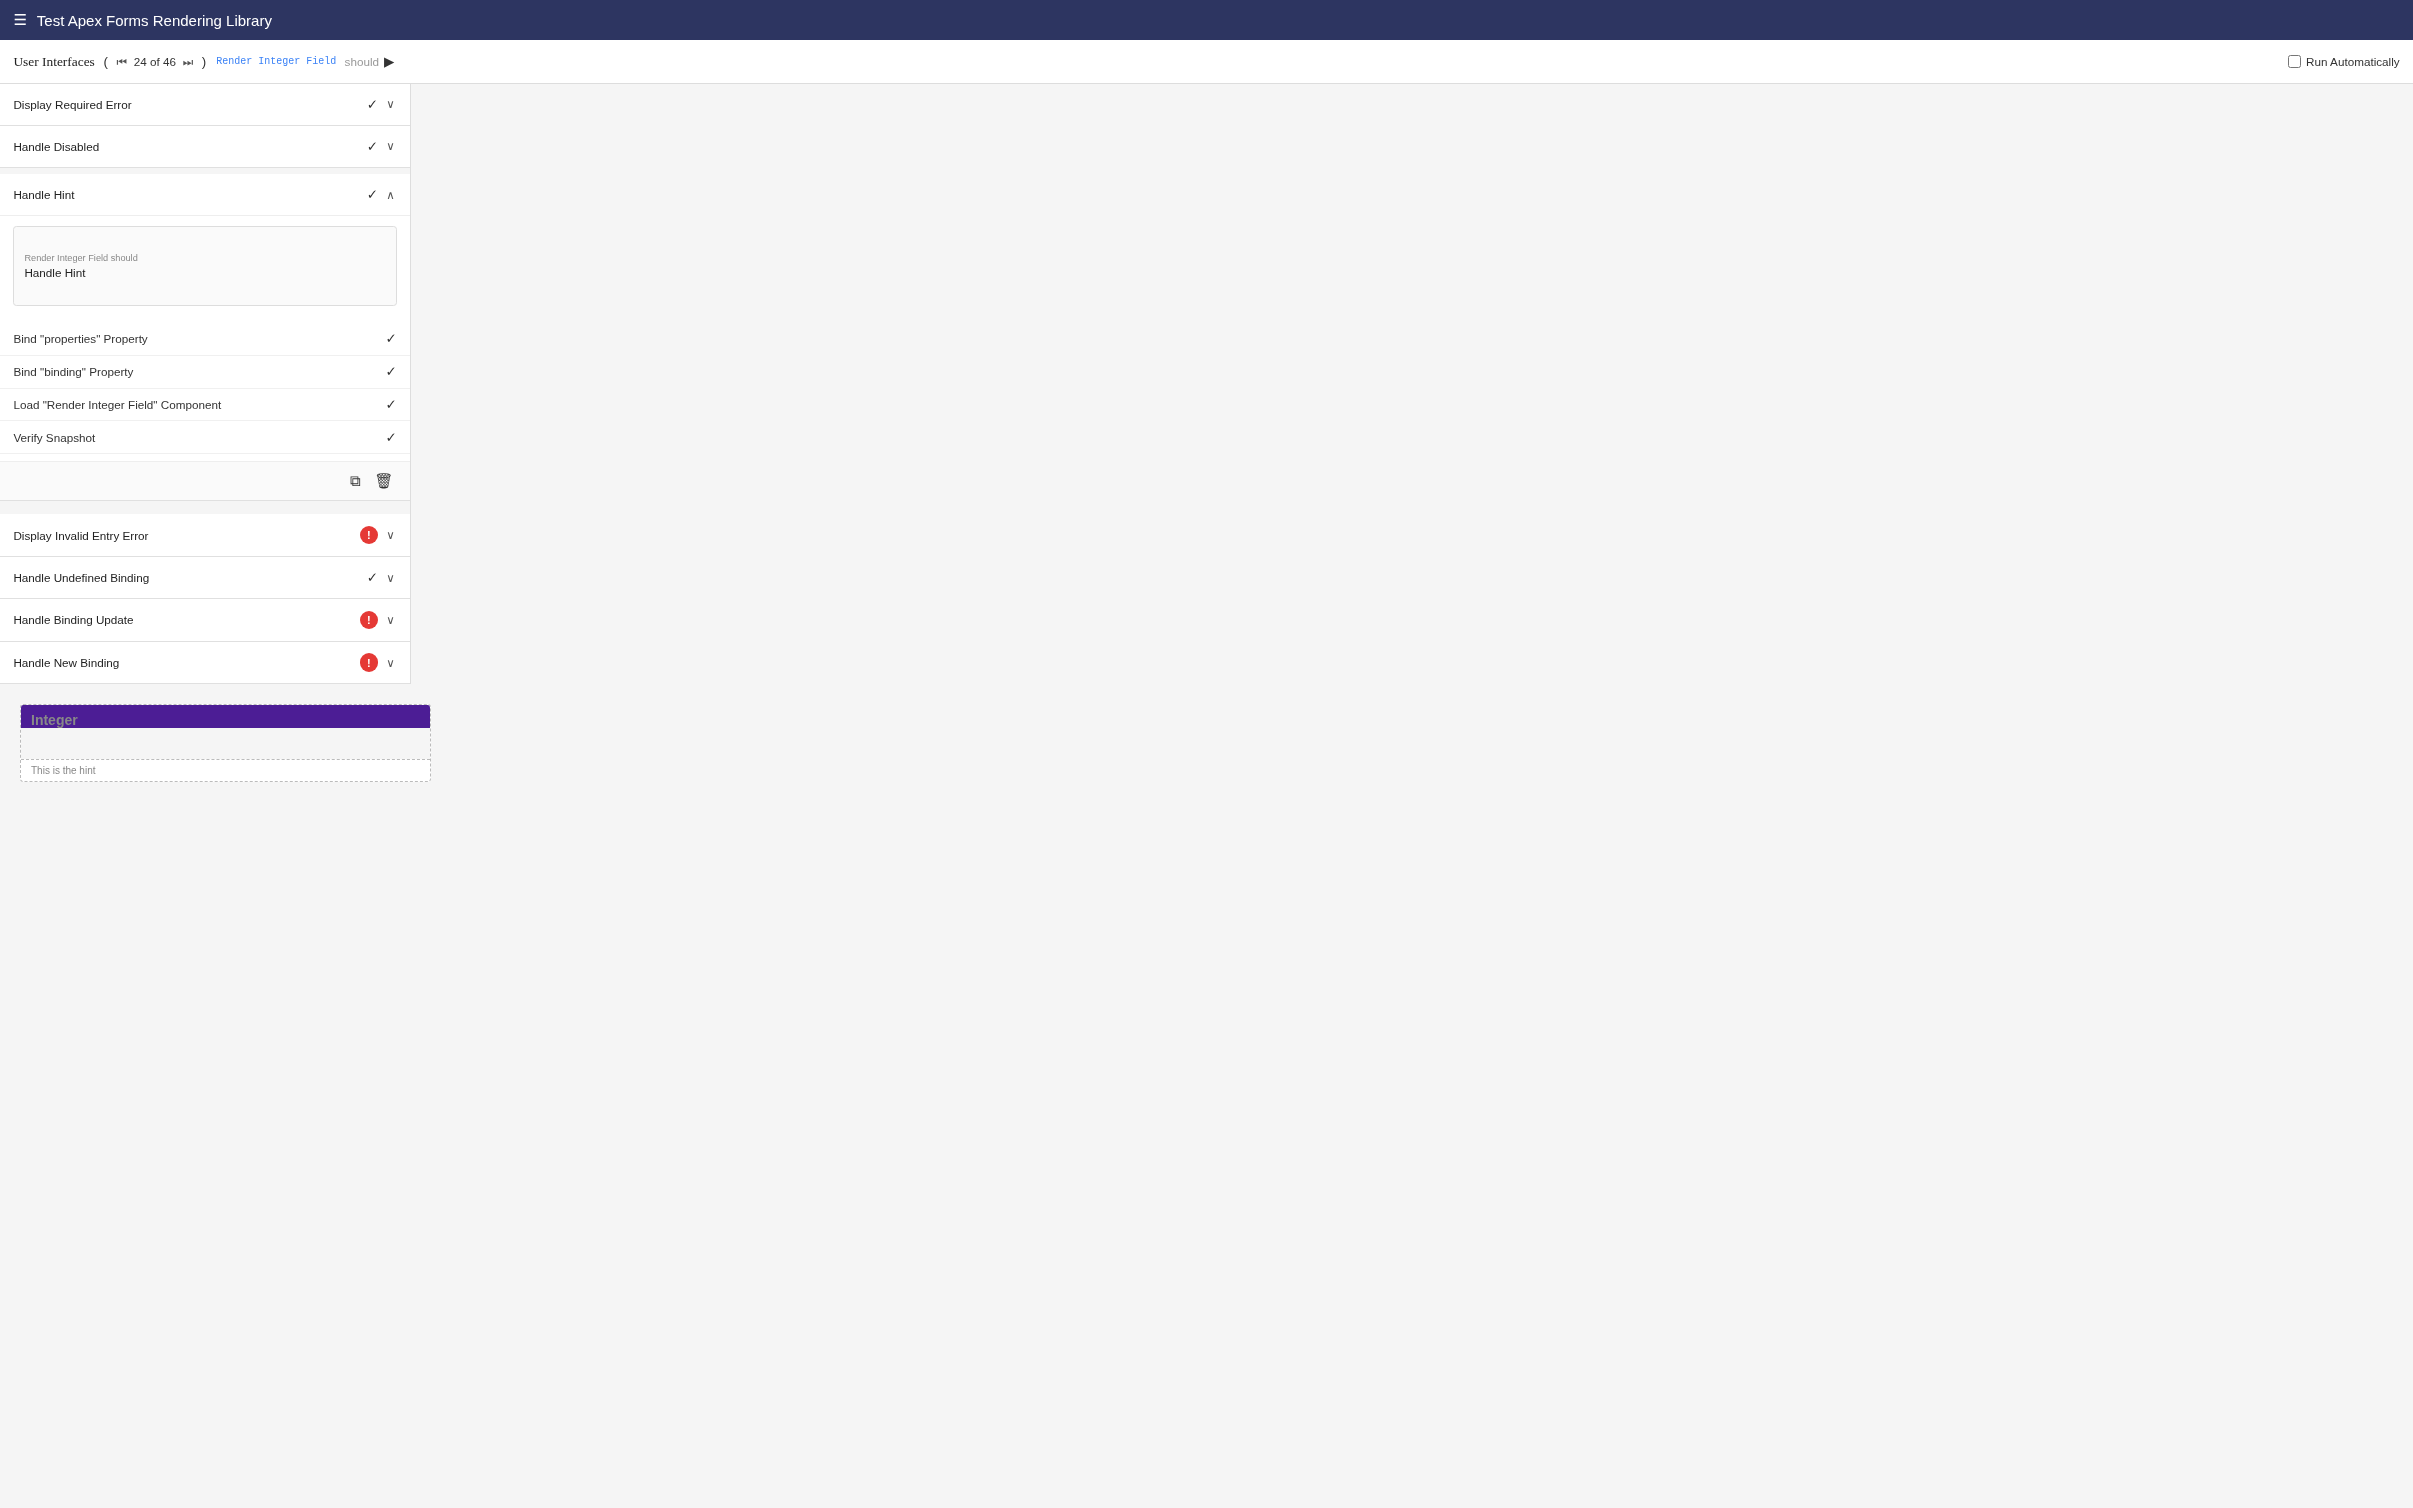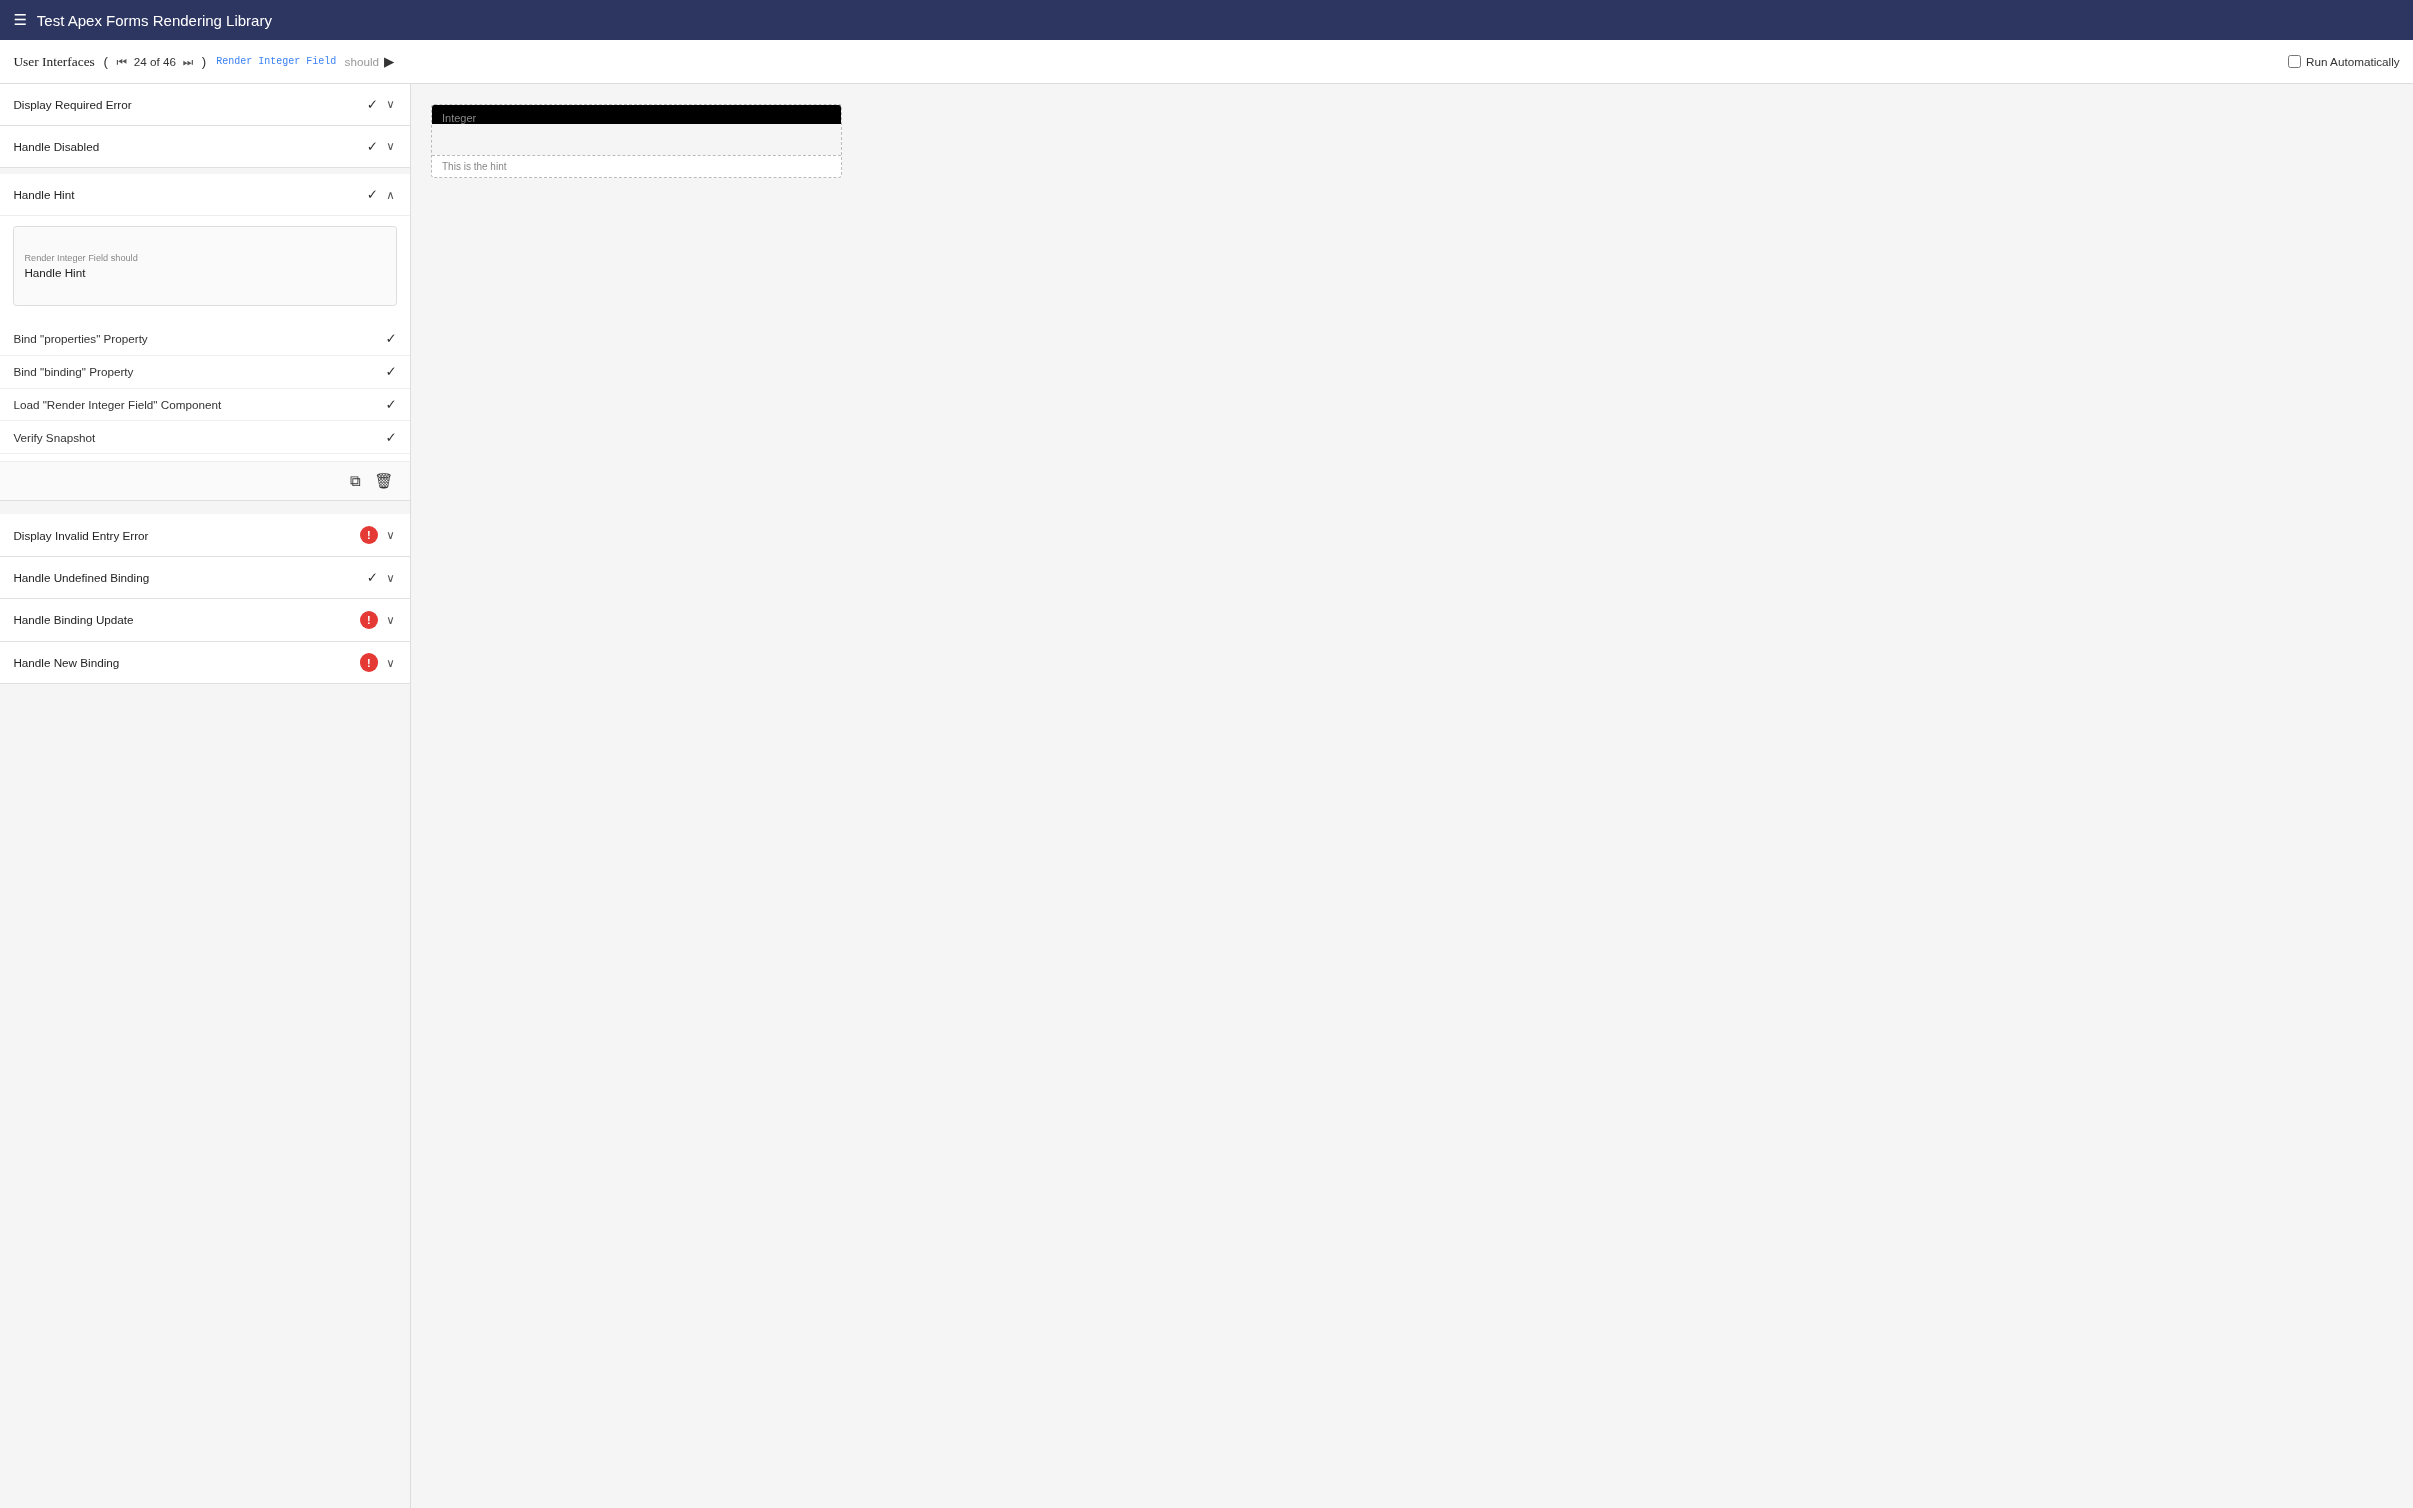--- a/index.html
+++ b/index.html
@@ -66,20 +66,21 @@
       font-size: 11.7px;
       color: #333;
     }
     .run-auto input { width: 13.4px; height: 13.4px; cursor: pointer; }
 
     
     .main {
       display: flex;
       height: calc(100vh - 84px);
       overflow: hidden;
+      flex-direction: column;
     }
 
     
     .left-panel {
       width: 411px;
       min-width: 411px;
       overflow-y: auto;
       background: #f5f5f5;
       border-right: 0.8px solid #ddd;
     }
@@ -232,24 +233,25 @@
     }
     .field-input {
       width: 100%;
       border: none;
       outline: none;
       padding: 11.7px 10px 6.7px 10px;
       font-size: 11.7px;
       background: #f5f5f5;
     }
     .field-label-float {
-      font-size: 11px;
+      font-size: 14px;
       color: #888;
       padding: 6.7px 10px 0 10px;
-      background: #000000;
+      background: #4c1d95;
+      font-weight: bold;
     }
     .hint-text {
       border-top: 0.8px dashed #bbb;
       padding: 5px 10px;
       font-size: 10px;
       color: #888;
     }
 
     
     .section-gap { height: 6.7px; background: #f5f5f5; }

